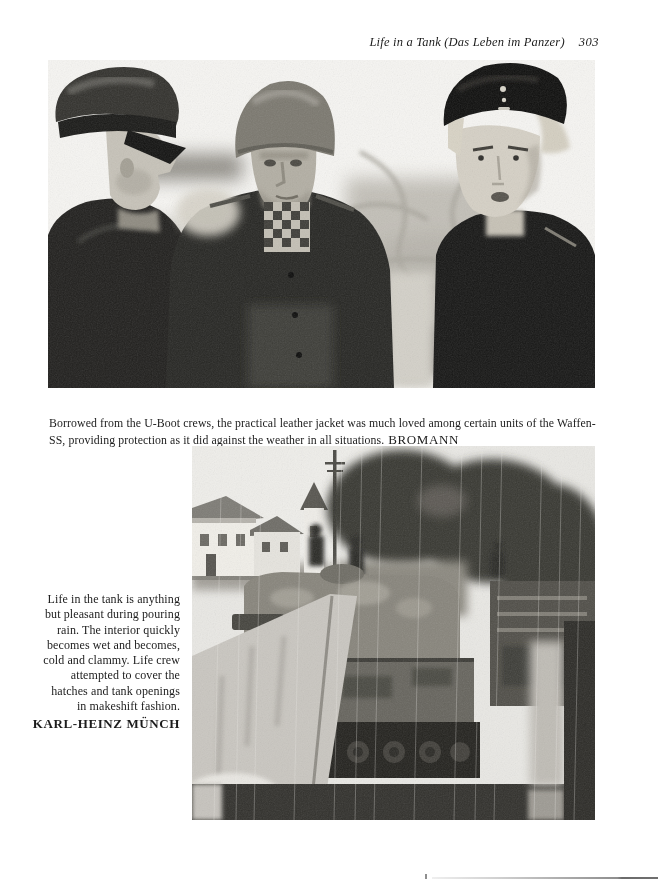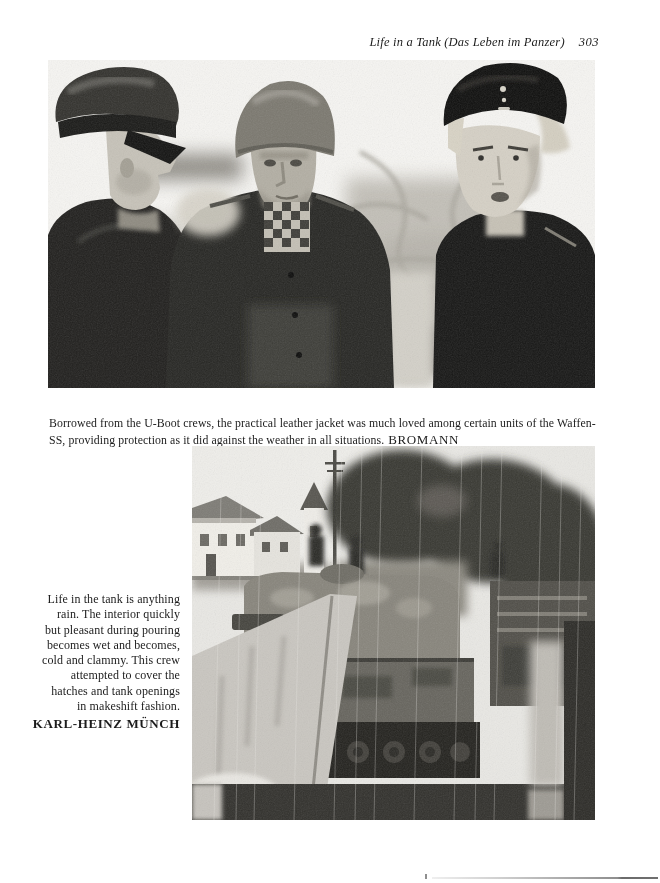--- a/index.html
+++ b/index.html
@@ -168,24 +168,24 @@
     </svg>
   </figure>
 
   <div class="caption-top">
     <div class="cap-line">Borrowed from the U-Boot crews, the practical leather jacket was much loved among certain units of the Waffen-</div>
     <div class="cap-line"><span>SS, providing protection as it did against the weather in all situations.</span><span class="credit">BROMANN</span></div>
   </div>
 
   <div class="caption-side">
     <div class="cap-line">Life in the tank is anything</div>
+    <div class="cap-line">but pleasant during pouring</div>
     <div class="cap-line">rain. The interior quickly</div>
-    <div class="cap-line">but pleasant during pouring</div>
     <div class="cap-line">becomes wet and becomes,</div>
-    <div class="cap-line">cold and clammy. This crew</div>
+    <div class="cap-line">cold and clammy. Life crew</div>
     <div class="cap-line">attempted to cover the</div>
     <div class="cap-line">hatches and tank openings</div>
     <div class="cap-line">in makeshift fashion.</div>
     <span class="credit">KARL-HEINZ MÜNCH</span>
   </div>
 
   <figure class="photo-bottom" role="img" aria-label="Black-and-white photograph of a column of tanks covered in makeshift tarpaulins advancing along a wet village road in pouring rain, white houses and a small tower on the left, dark trees overhead">
     <svg viewBox="0 0 403 374" preserveAspectRatio="none">
       <defs>
         <filter id="p2b2" x="-20%" y="-20%" width="140%" height="140%">

